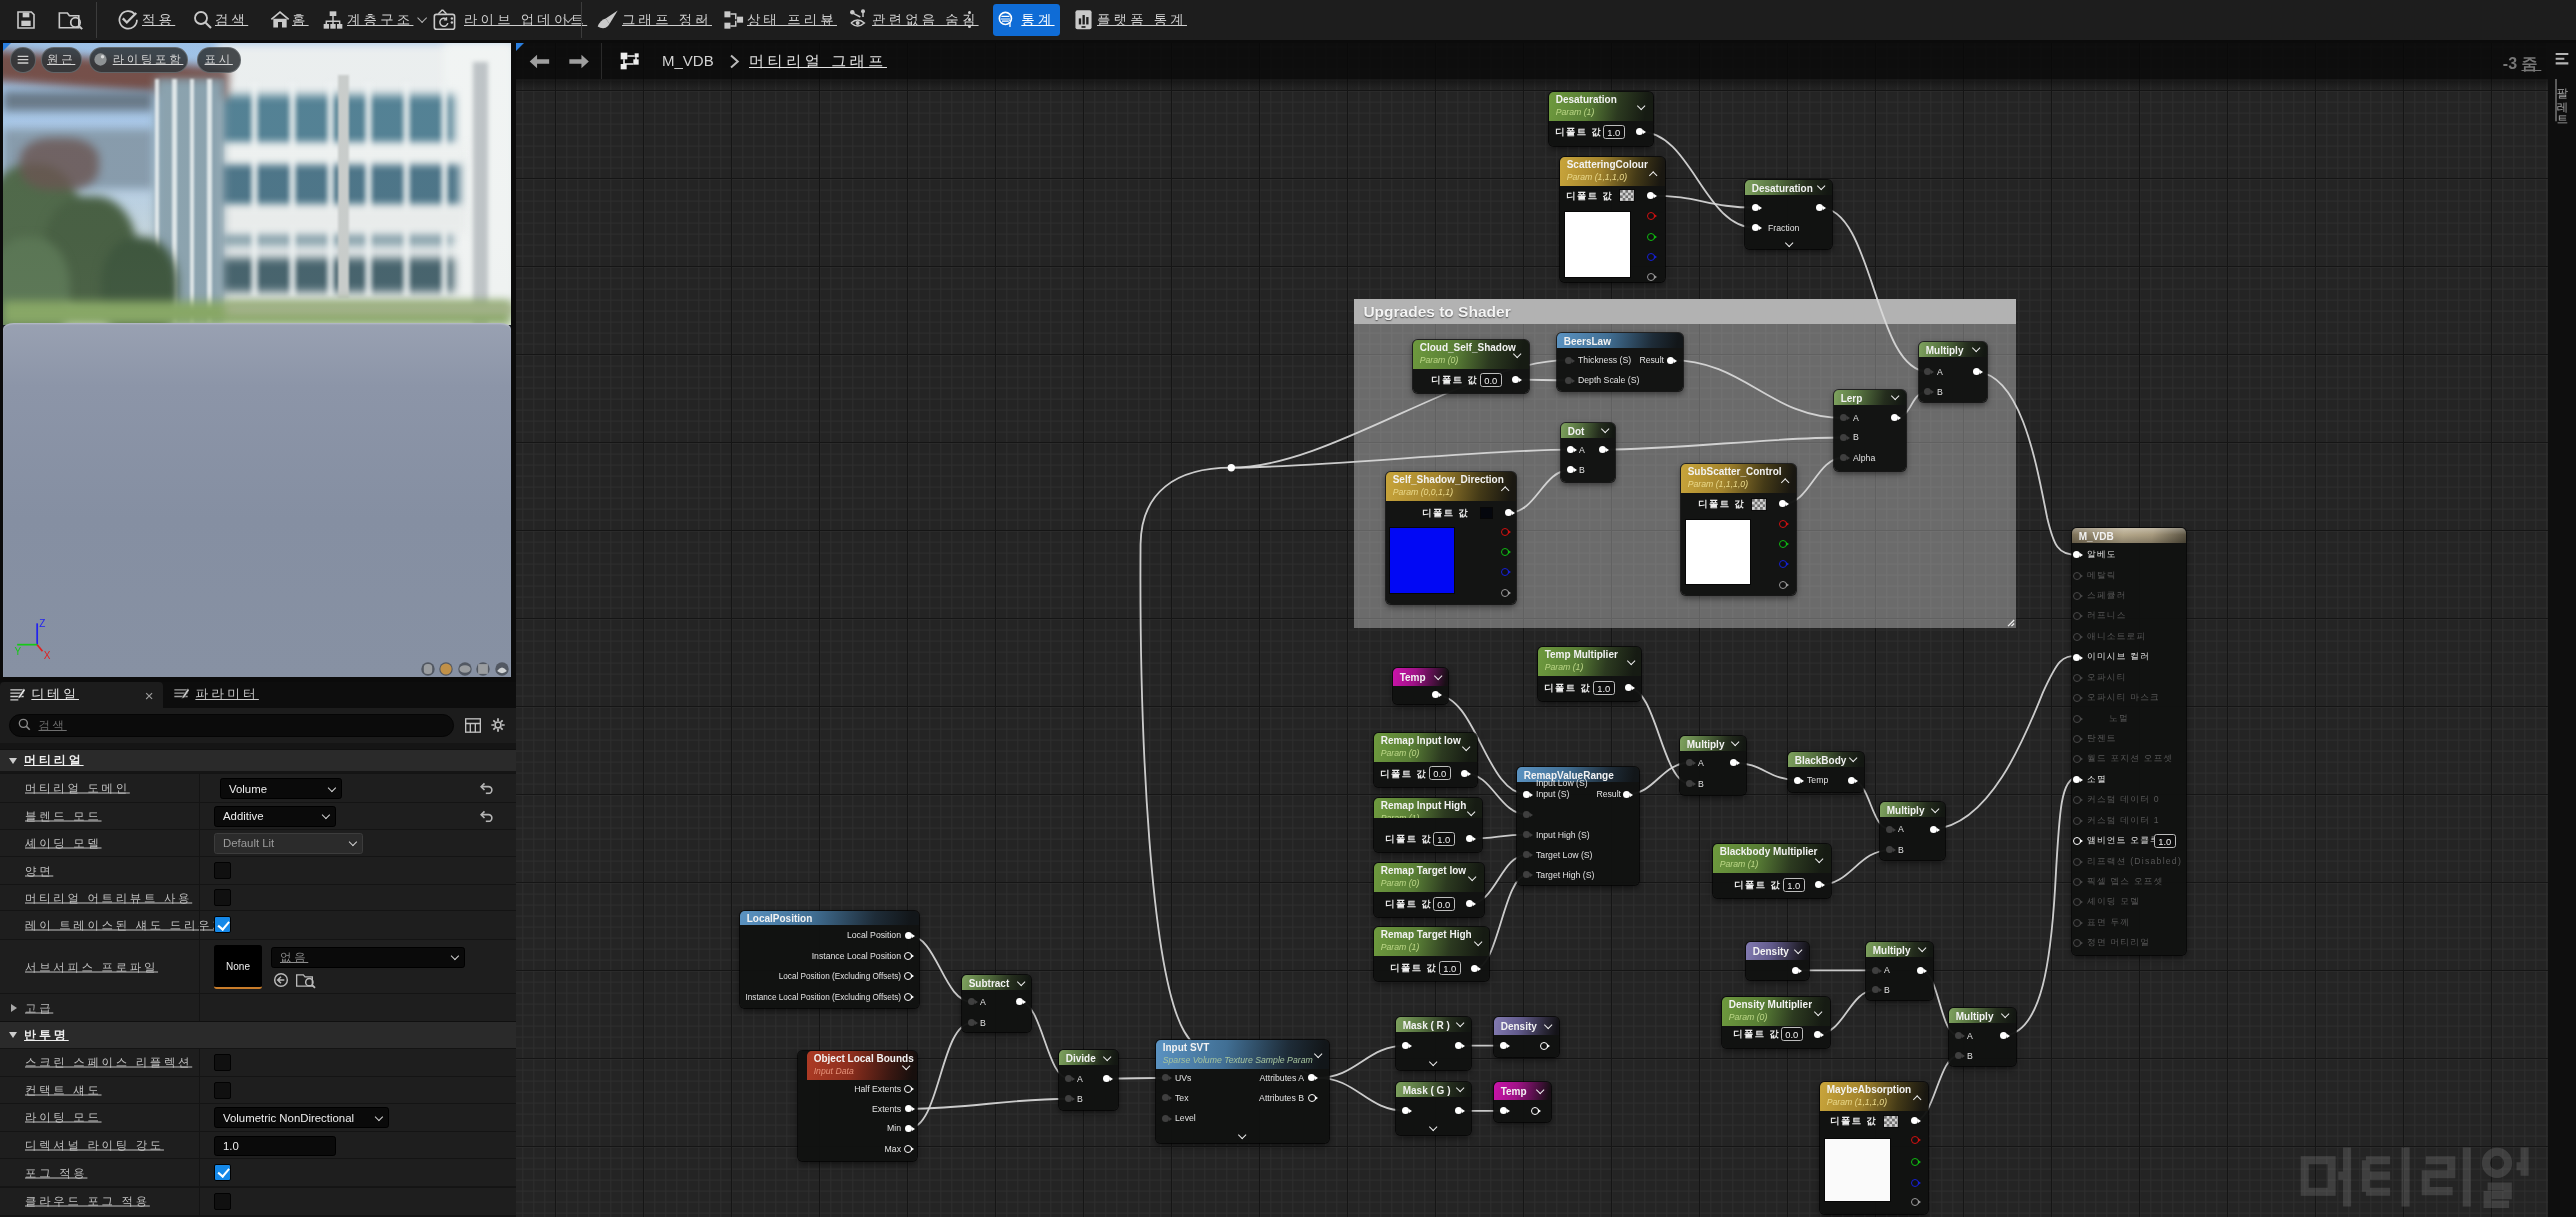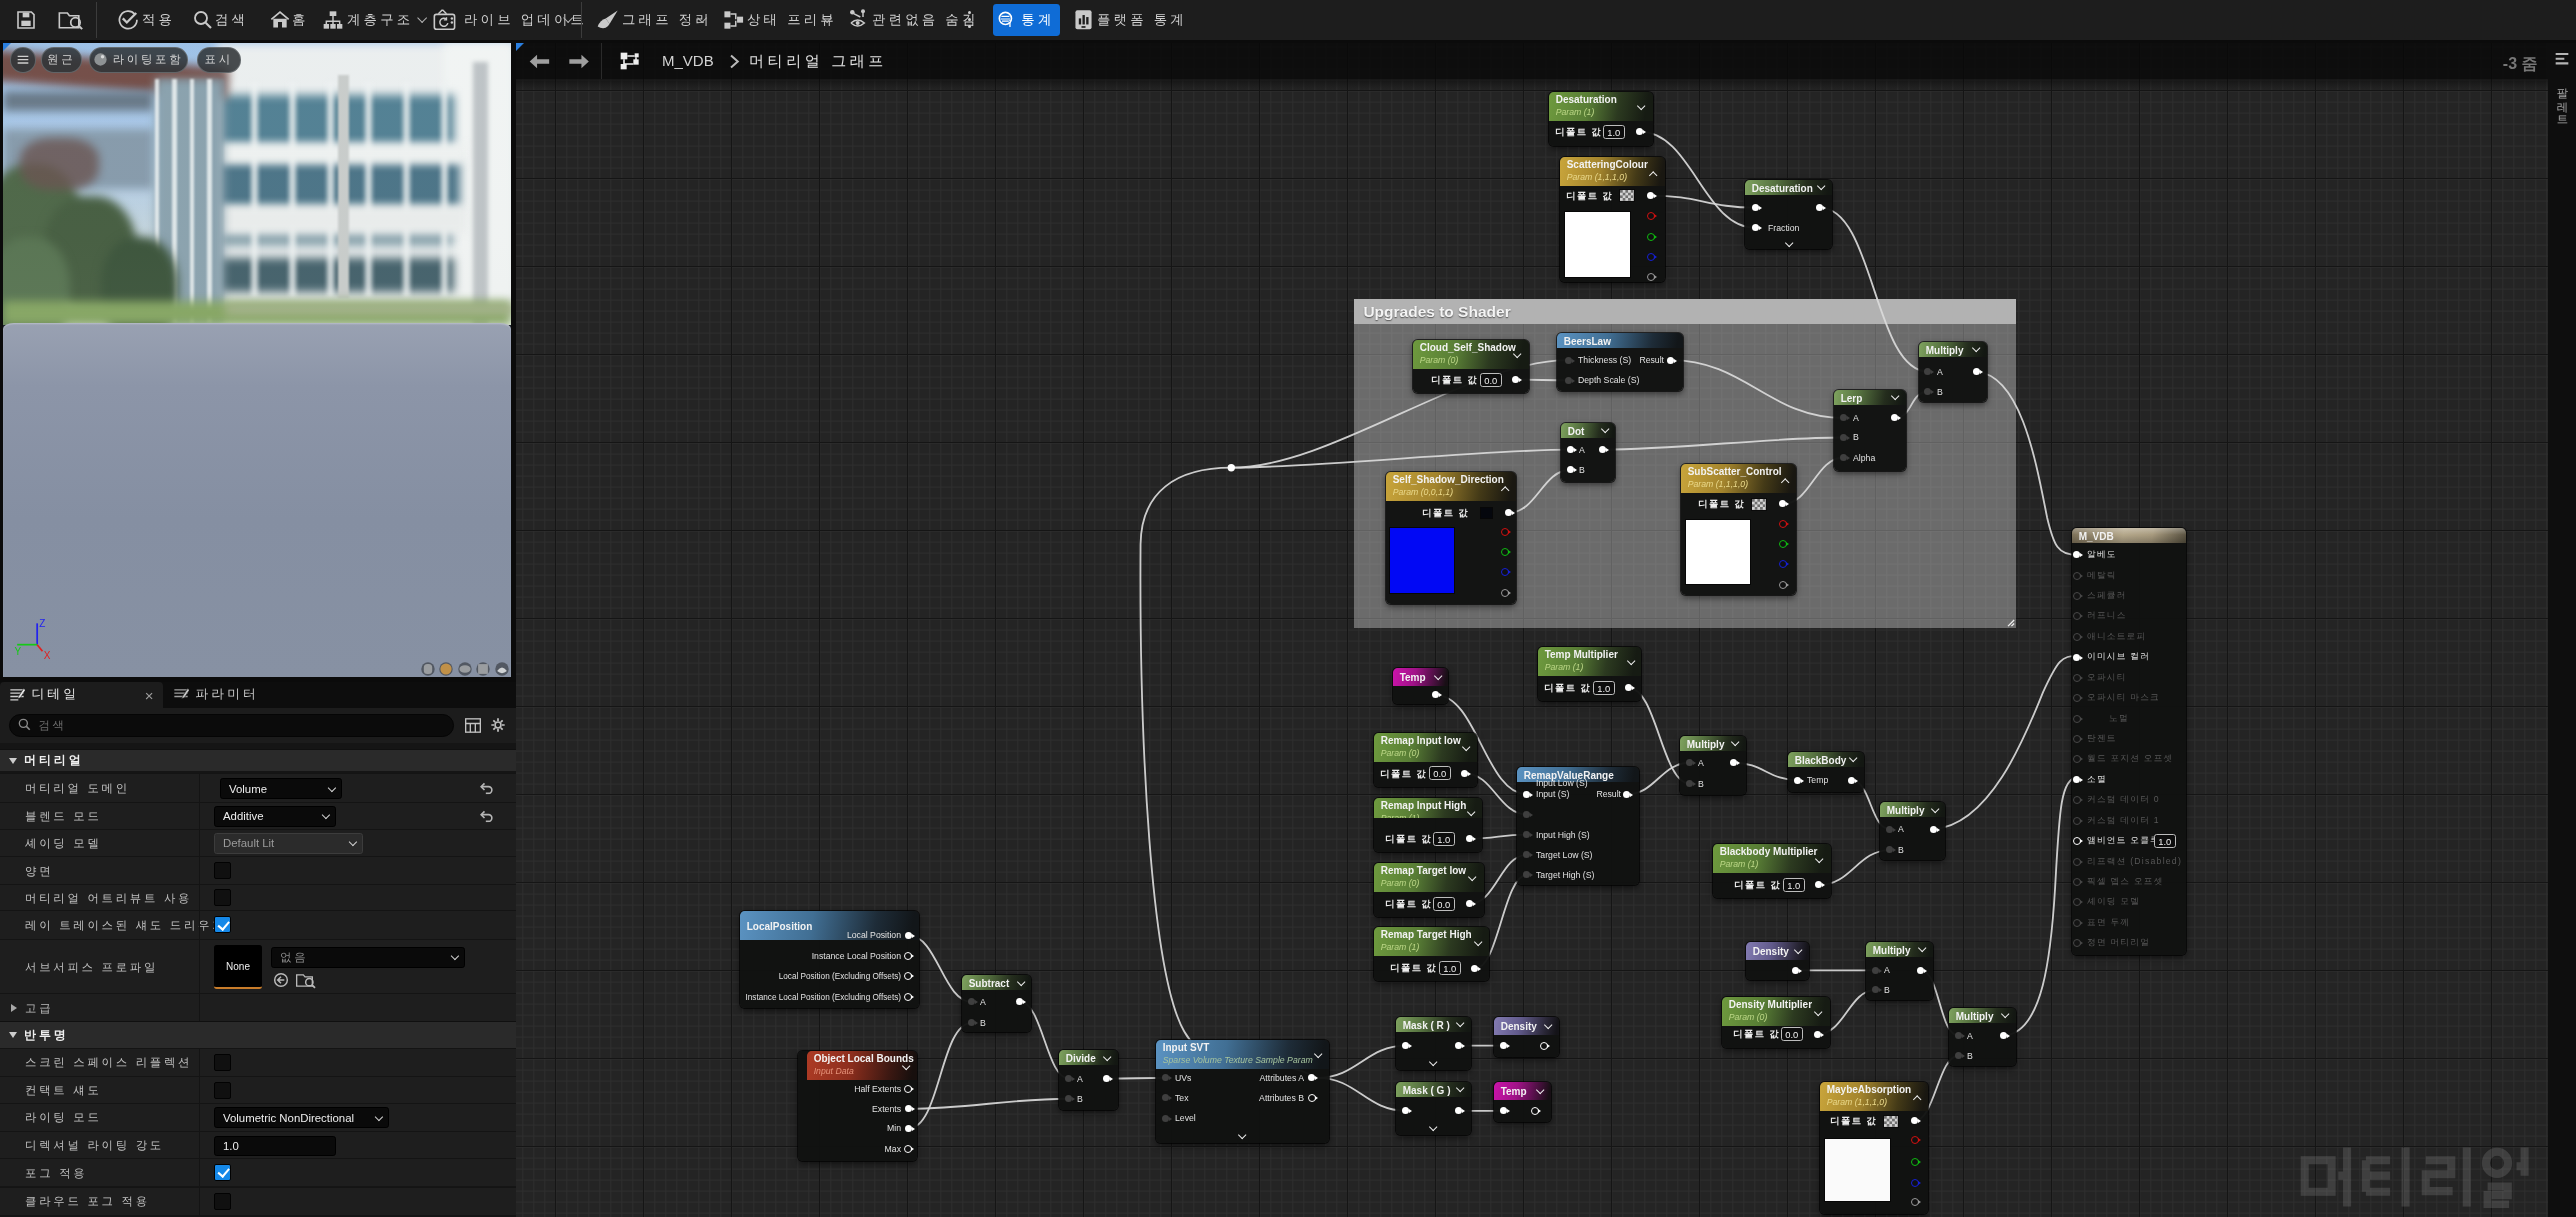--- a/index.html
+++ b/index.html
@@ -1,18 +1,18 @@
 <!DOCTYPE html>
 <html style="font-size:10.8px"><head><meta charset="utf-8"><style>
 *{margin:0;padding:0;box-sizing:border-box;}
 html,body{width:2576px;height:1217px;overflow:hidden;background:#0a0a0a;
  font-family:"Liberation Sans",sans-serif;-webkit-font-smoothing:antialiased;}
 .root{position:absolute;left:0;top:0;width:2576px;height:1217px;background:#0b0b0b;}
 .ko2{letter-spacing:.14em;}
-.kt{letter-spacing:.24em;}
+.kt{letter-spacing:.24em;text-decoration:underline;}
 
 .toolbar{position:absolute;left:0;top:0;width:2576px;height:40px;background:#1d1d1d;}
 .tb{position:absolute;top:0;height:40px;display:flex;align-items:center;color:#cfcfcf;font-size:13.4px;white-space:nowrap;}
 .tbsep{position:absolute;top:2px;width:1.3px;height:36px;background:#3c3c3c;}
 .chev{display:inline-block;width:7.4px;height:7.4px;border-right:1.7px solid #b4b4b4;border-bottom:1.7px solid #b4b4b4;transform:rotate(45deg) translateY(-2px);margin-left:6.7px;}
 .tbtn-blue{position:absolute;left:993px;top:4px;width:67px;height:32px;background:#0f6cd6;border-radius:3.4px;display:flex;align-items:center;justify-content:center;color:#fff;font-size:13.4px;}
 
 .viewport{position:absolute;left:2.7px;top:43px;width:508px;height:634px;background:#202830;overflow:hidden;}
 .vp-photo{position:absolute;left:0;top:0;width:508px;height:282px;overflow:hidden;background:linear-gradient(180deg,#97bee6 0%,#a9c8e8 40%,#c4d4da 70%,#d4dad2 100%);}
 .blur{position:absolute;filter:blur(4.7px);}
@@ -822,21 +822,21 @@
 <i class="nchev" style="left:913px;top:1081px"></i>
 <div class="node" style="left:978px;top:1039px;width:57px;height:40px">
           <div class="nh single h-mag" style="height:18px">
             <span class="t1">Temp</span>
           </div>
         </div>
 <i class="nchev" style="left:1020px;top:1044px"></i>
 <i class="p" style="left:984px;top:1064px"></i>
 <i class="p ring" style="left:1015px;top:1064px"></i>
 <div class="node" style="left:224px;top:868px;width:179px;height:97px">
-          <div class="nh single h-blue" style="height:29px">
+          <div class="nh single h-blue" style="height:14px">
             <span class="t1">LocalPosition</span>
           </div>
         </div>
 <i class="p" style="left:389px;top:889px"></i>
 <b class="nl" style="right:1647px;top:892px;transform:translateY(-50%);">Local Position</b>
 <i class="p ring" style="left:388px;top:909px"></i>
 <b class="nl" style="right:1647px;top:913px;transform:translateY(-50%);">Instance Local Position</b>
 <i class="p ring" style="left:388px;top:929px"></i>
 <b class="nl" style="right:1647px;top:933px;transform:translateY(-50%);font-size:8.2px;">Local Position (Excluding Offsets)</b>
 <i class="p ring" style="left:388px;top:950px"></i>

